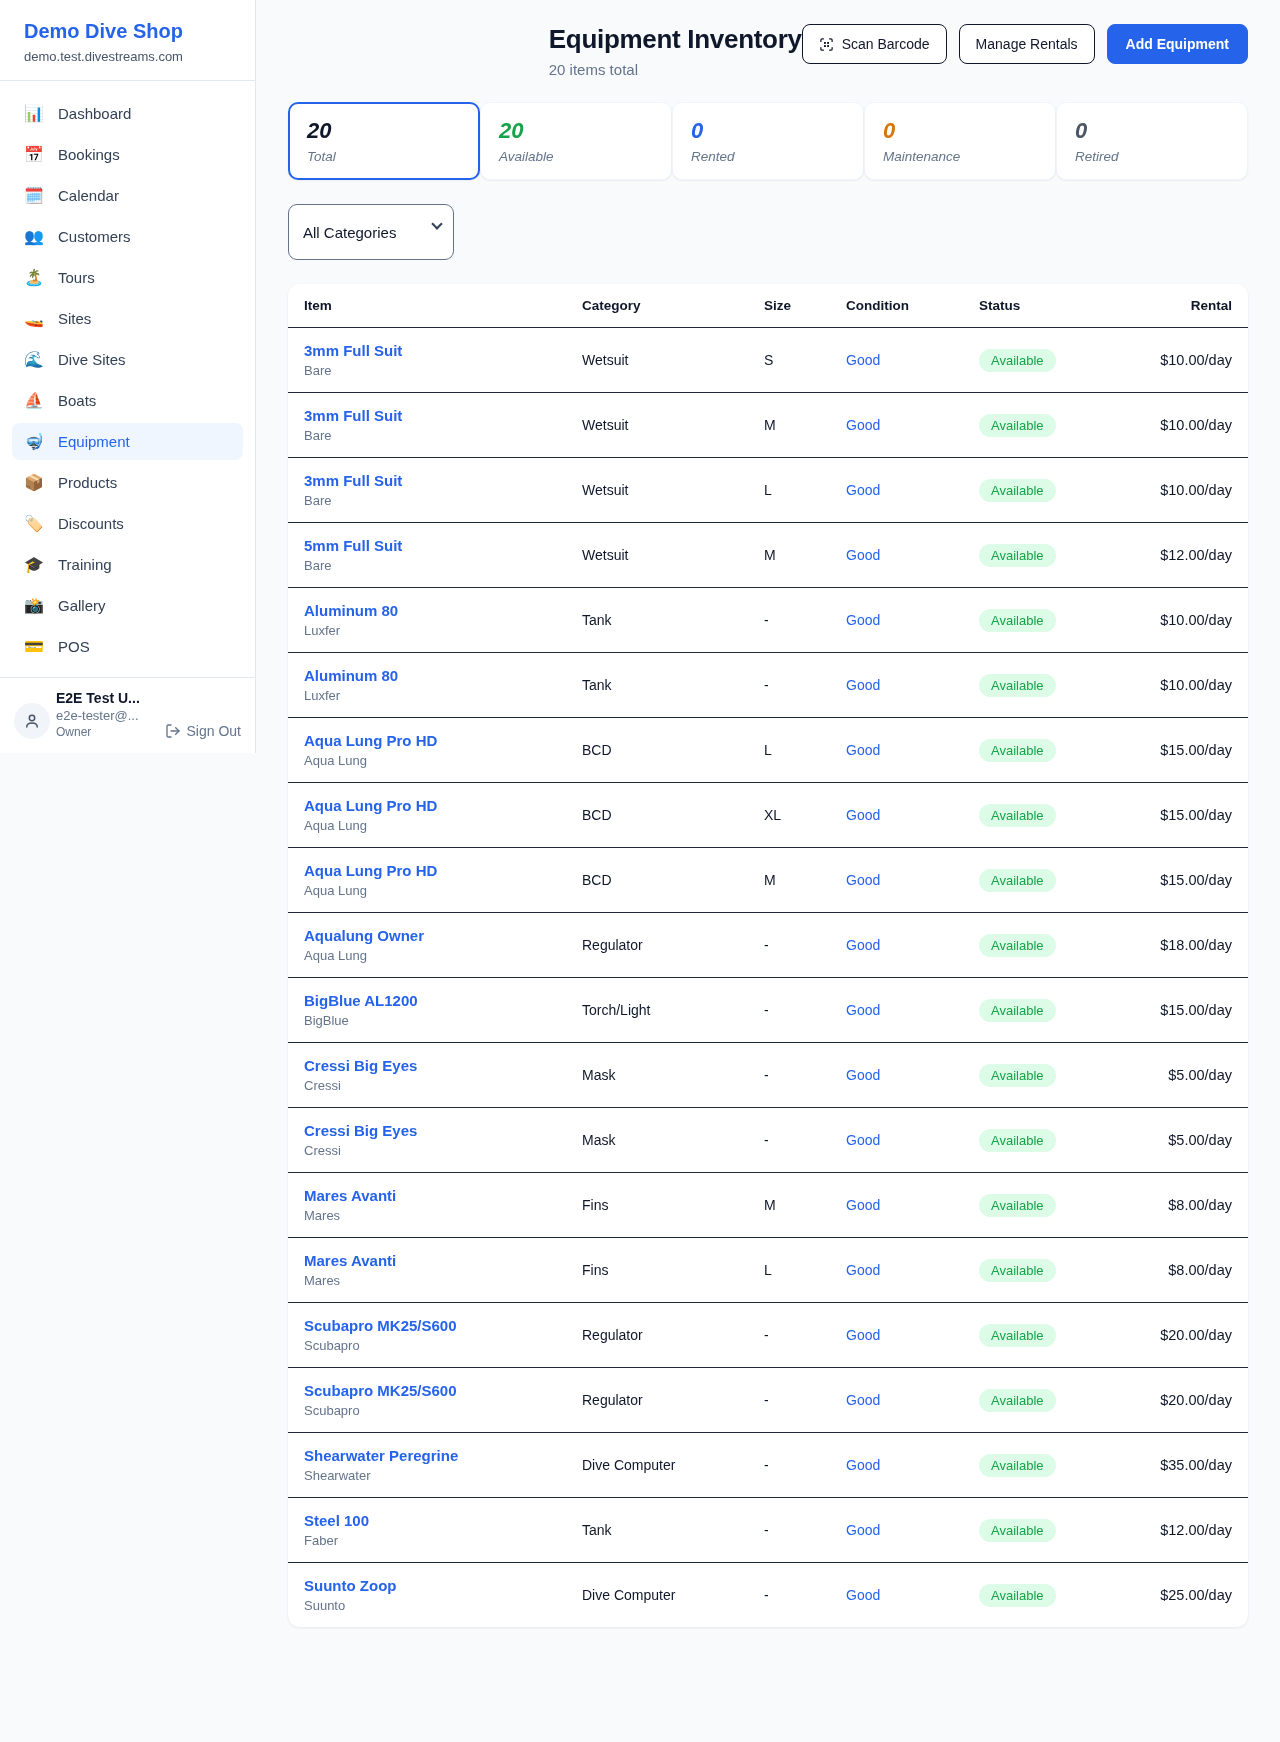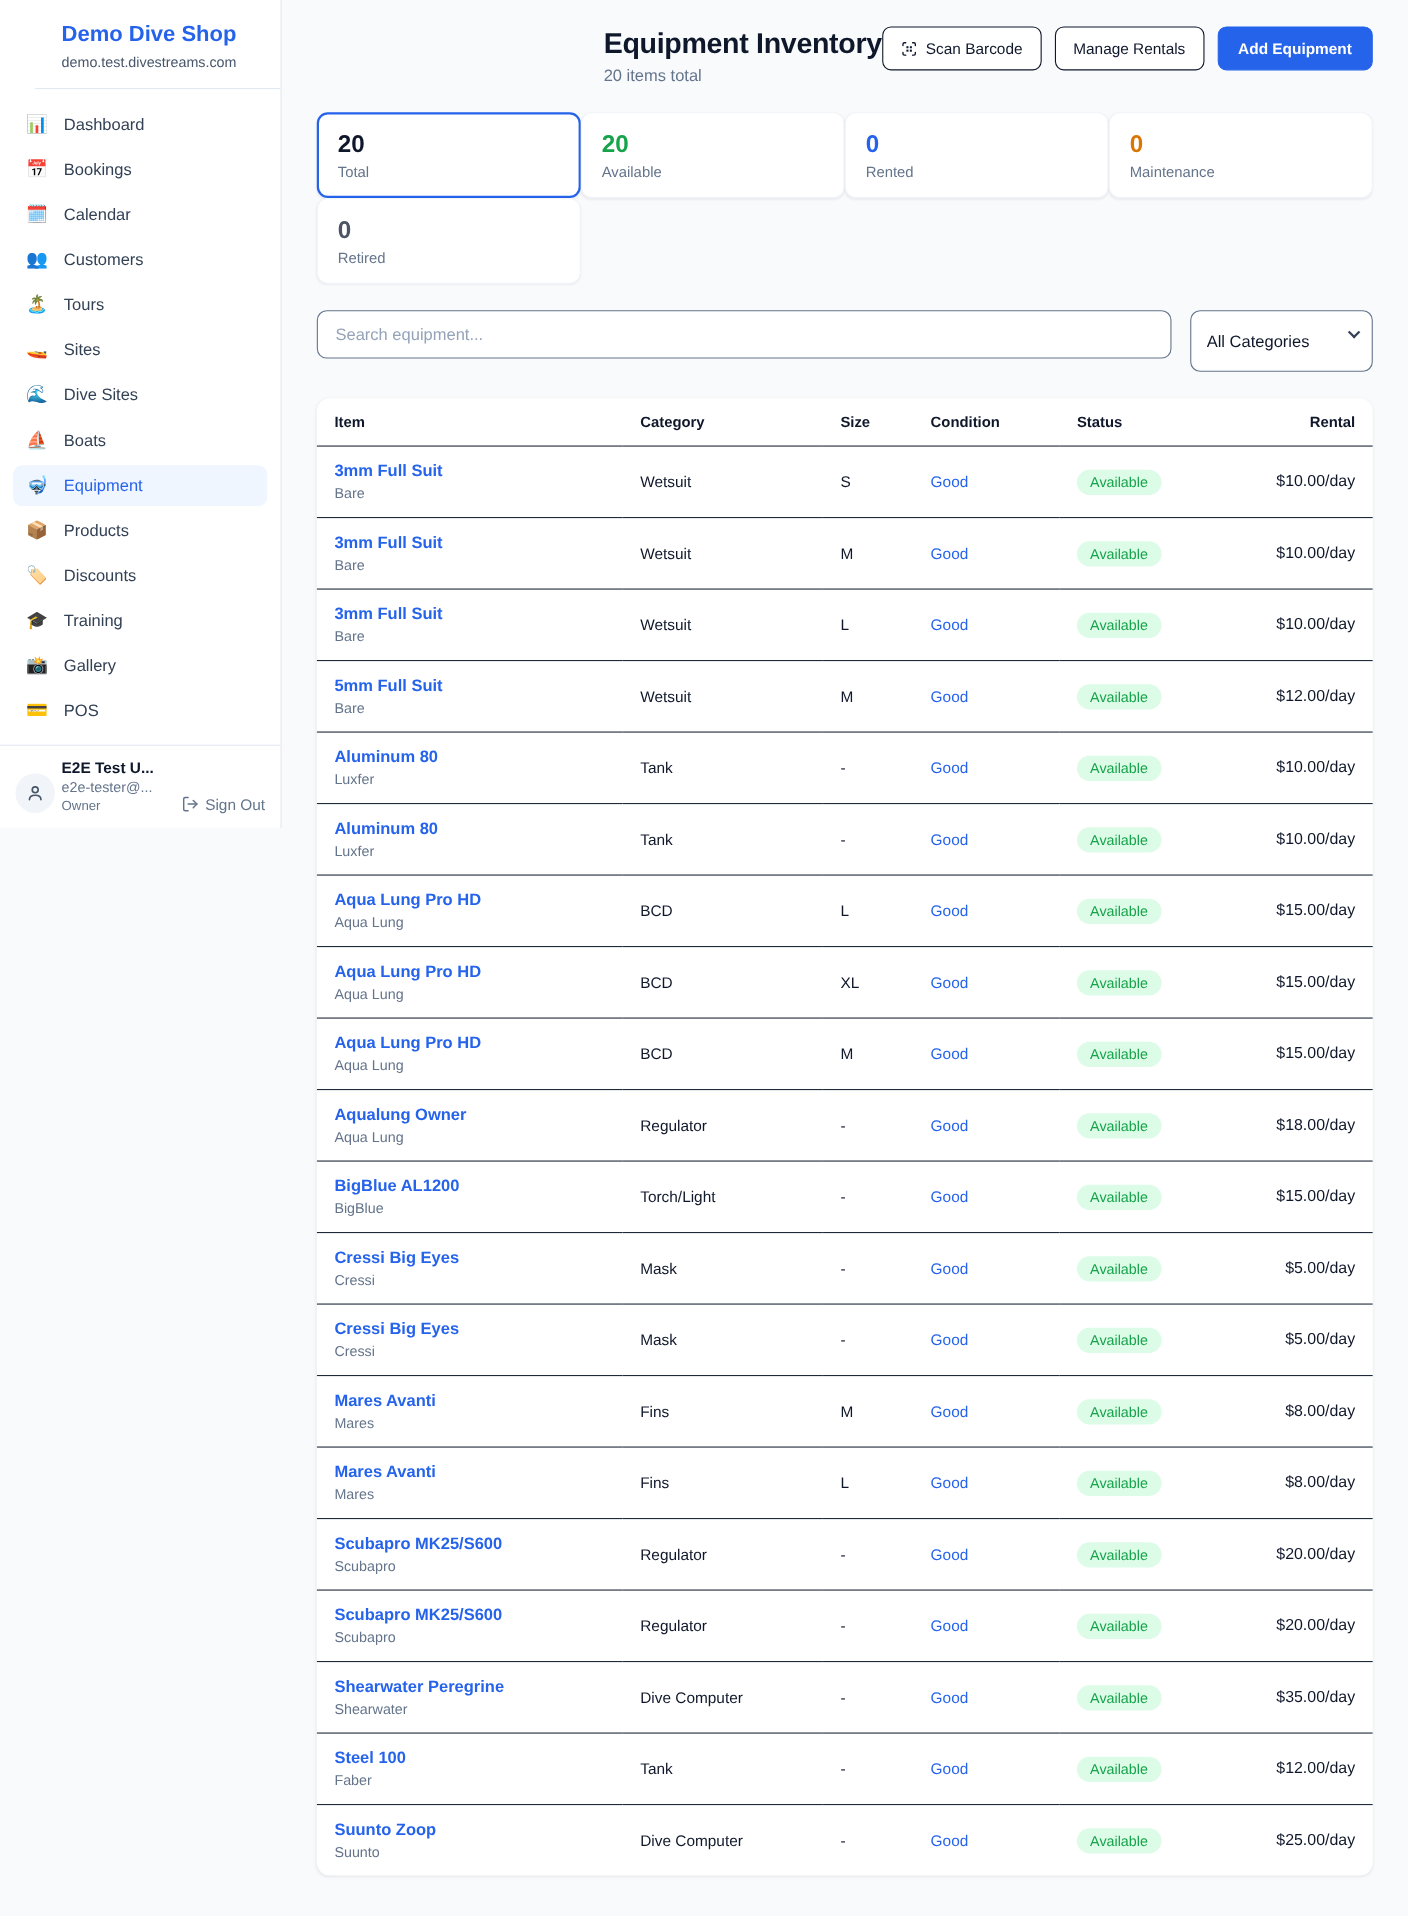--- a/index.html
+++ b/index.html
@@ -9,21 +9,21 @@
     background:#f8fafc;
     font-family:"Liberation Sans", sans-serif;
     color:#0f172a;
     position:relative;
   }
   
   .sidebar {
     position:absolute; top:0; left:0; width:256px;
     background:#ffffff; border-right:1px solid #e2e8f0;
   }
-  .brand { padding:20px 24px 16px; border-bottom:1px solid #e2e8f0;margin-left:32px; }
+  .brand { padding:20px 24px 16px; border-bottom:1px solid #e2e8f0; }
   .brand-name { color:#2563eb; font-size:20px; font-weight:bold; }
   .brand-domain { color:#475569; font-size:13px; margin-top:6px; }
   .nav { padding:14px 12px 12px; display:flex; flex-direction:column; gap:4px; }
   .nav-item {
     display:flex; align-items:center; gap:14px;
     padding:10px 12px; border-radius:8px;
     font-size:15px; color:#334155; text-decoration:none; cursor:pointer;
   }
   .nav-item .nav-icon { width:20px; font-size:16px; line-height:1; text-align:center; flex:0 0 20px; }
   .nav-item.active { background:#eff6ff; color:#2563eb; }
@@ -51,21 +51,21 @@
   .page-subtitle { font-size:15px; color:#64748b; margin-top:6px; }
   .actions { display:flex; gap:12px; align-items:center; }
   .btn {
     height:40px; border-radius:8px; font-size:14px; cursor:pointer;
     display:inline-flex; align-items:center; gap:8px; padding:0 16px;
     font-family:inherit;
   }
   .btn-outline { background:#ffffff; border:1px solid #0f172a; color:#0f172a; font-weight:500; }
   .btn-primary { background:#2563eb; border:1px solid #2563eb; color:#ffffff; font-weight:600; padding:0 18px; }
   
-  .stats { display:grid; grid-template-columns:repeat(4,1fr); margin-top:24px; }
+  .stats { display:grid; grid-template-columns:repeat(5,1fr); margin-top:24px;font-style:italic; }
   .stat-card {
     background:#ffffff; border:1px solid #f1f5f9; border-radius:10px;
     padding:15px 18px; box-shadow:0 1px 2px rgba(15,23,42,.06); cursor:pointer;
   }
   .stat-card.active { border:2px solid #2563eb; padding:14px 17px; }
   .stat-value { font-size:22px; font-weight:bold; }
   .stat-label { font-size:13.5px; color:#64748b; margin-top:5px; }
   
   .filters { display:flex; gap:17px; margin-top:24px; }
   .search-input {
@@ -262,21 +262,20 @@
         <div class="stat-label">Maintenance</div>
       </div>
 
       <div class="stat-card">
         <div class="stat-value" style="color: rgb(75, 85, 99);">0</div>
         <div class="stat-label">Retired</div>
       </div>
     </section>
 
   <section class="filters">
-    <input class="search-input" type="text" placeholder="Search equipment..." style="">
     <div class="select-wrap">
       <select>
         <option>All Categories</option>
       </select>
       <span class="chevron"></span>
     </div>
   </section>
 
   <section class="table-card">
     <table>

